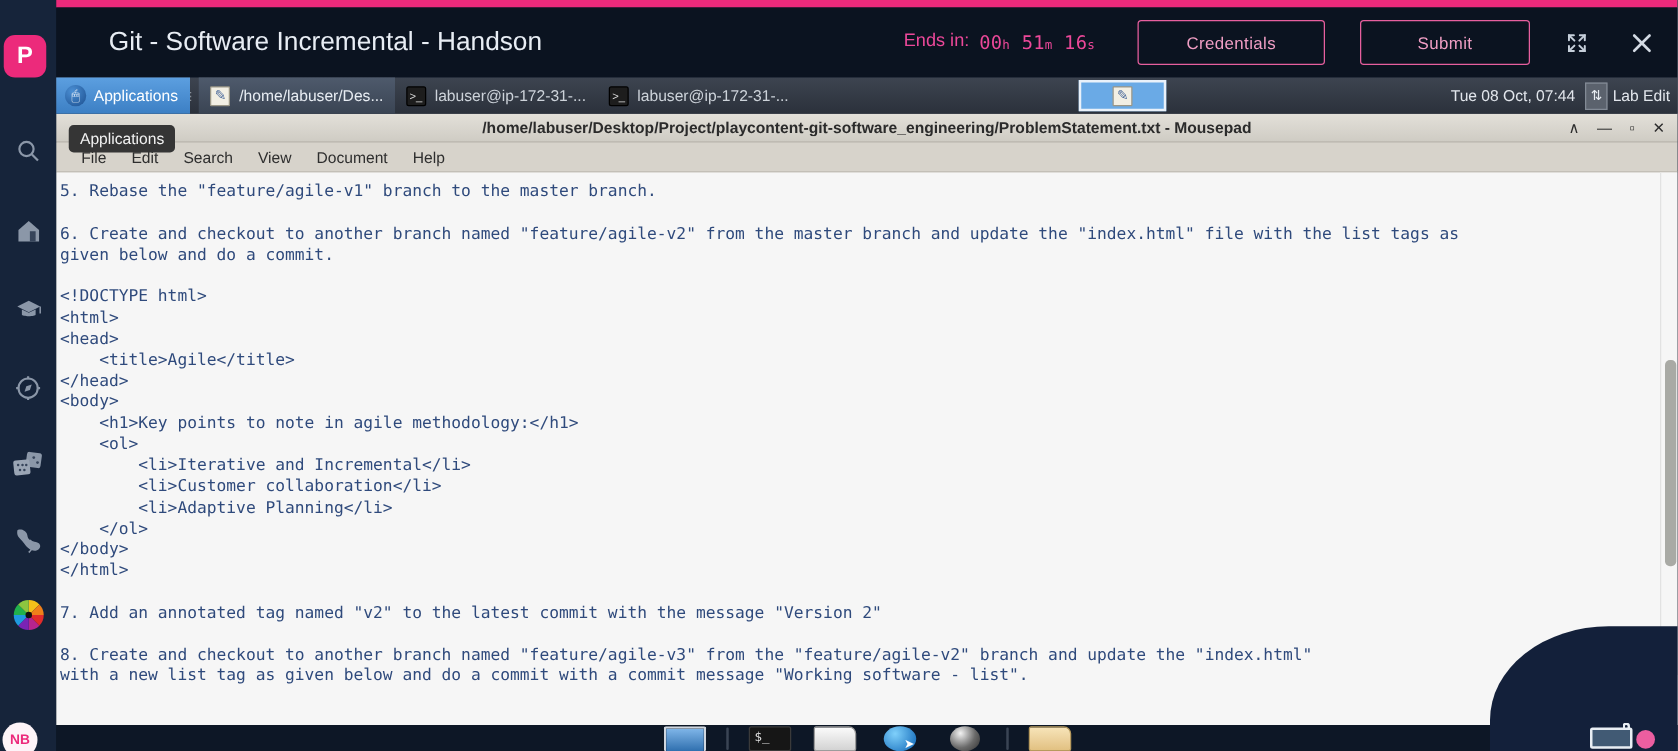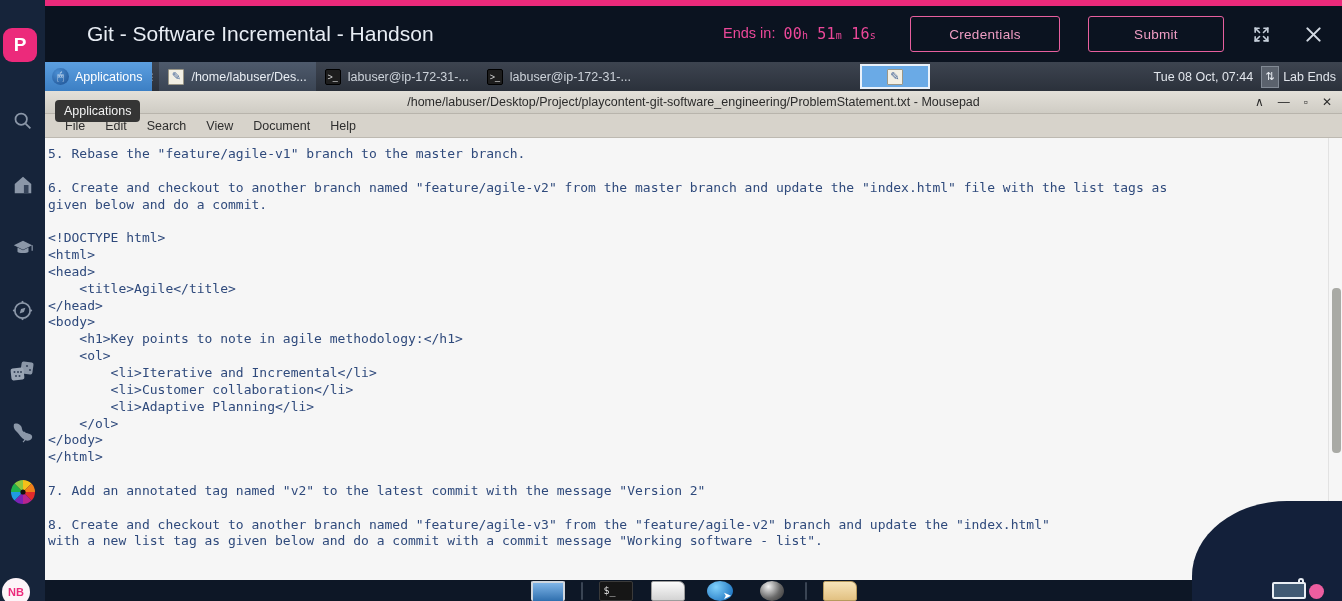--- a/index.html
+++ b/index.html
@@ -132,21 +132,21 @@
     z-index: 4;
     display: flex; flex-direction: column;
   }
   .mp-titlebar {
     height: 23px; background: linear-gradient(#e3e0d9, #cfccc4);
     display: flex; align-items: center; position: relative;
     border-bottom: 1px solid #b8b4ac;
   }
   .mp-title {
     position: absolute; left: 0; right: 0; text-align: center;
-    font-size: 12.5px; font-weight: normal; color: #2b2b2b;
+    font-size: 12.5px; font-weight: bold; color: #2b2b2b;
     white-space: nowrap; overflow: hidden;
   }
   .mp-winbtns { margin-left: auto; display: flex; align-items: center; gap: 14px; padding-right: 10px; z-index: 2; }
   .mp-winbtn { font-size: 12px; color: #2c2c2c; cursor: pointer; line-height: 1; }
   .mp-menubar {
     height: 24px; background: #d7d3cb;
     display: flex; align-items: center; gap: 0; padding-left: 10px;
     border-bottom: 1px solid #bdb9b1;
   }
   .mp-menu { font-size: 12.5px; color: #2e2e2e; padding: 0 10px; cursor: pointer; }
@@ -400,21 +400,21 @@
 
     <div class="tb-minwin">
       <span class="tb-ico pad"></span>
     </div>
 
     <div class="tb-spacer"></div>
 
     <div class="tb-right">
       <span class="tb-clock">Tue 08 Oct, 07:44</span>
       <span class="tb-net">⇅</span>
-      <span class="tb-user">Lab Ends</span>
+      <span class="tb-user">Lab Edit</span>
     </div>
   </div>
 
   <div class="mousepad">
     <div class="mp-titlebar">
       <div class="mp-title">/home/labuser/Desktop/Project/playcontent-git-software_engineering/ProblemStatement.txt - Mousepad</div>
       <div class="mp-winbtns">
         <span class="mp-winbtn">∧</span>
         <span class="mp-winbtn">—</span>
         <span class="mp-winbtn">▫</span>

